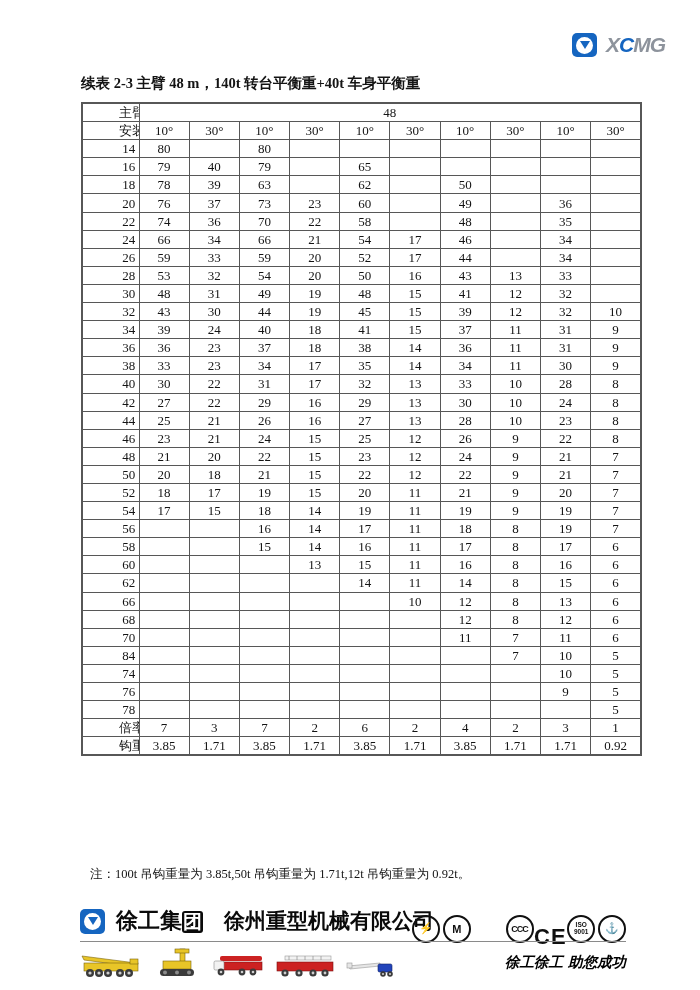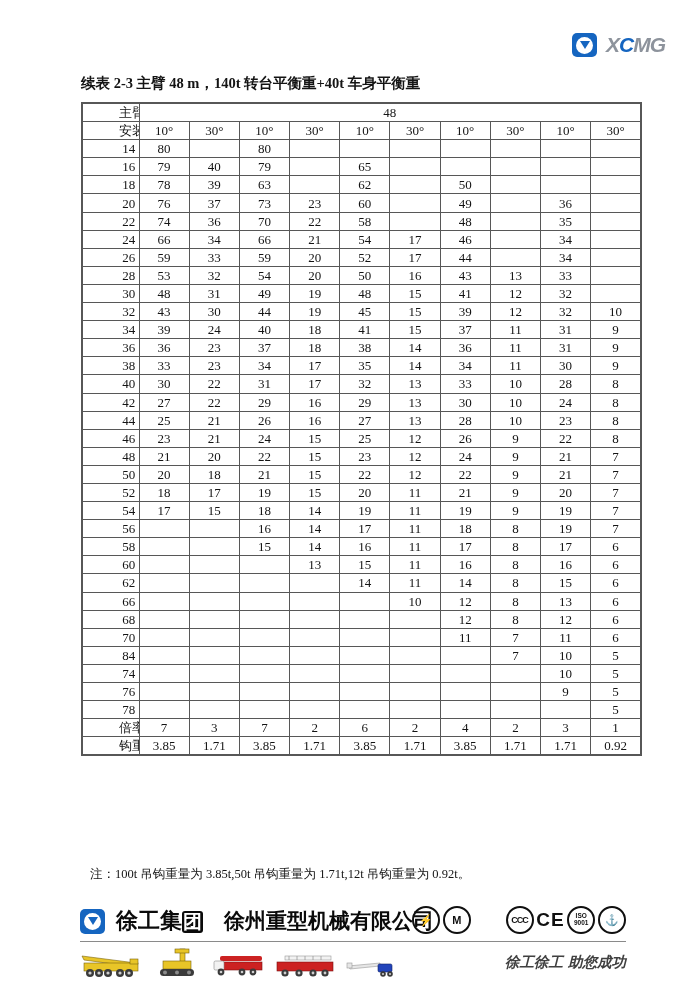--- a/index.html
+++ b/index.html
@@ -31,26 +31,26 @@
   .note{position:absolute;left:73px;top:866px;font-size:12.5px;white-space:nowrap;margin-left:17px;}
   
   .footer-company{position:absolute;left:80px;top:906px;display:flex;align-items:center;gap:11px;}
   .footer-logo-box{width:25px;height:25px;background:#1565c0;border-radius:5px;display:flex;align-items:center;justify-content:center;}
   .group-name{font-family:"Liberation Sans",sans-serif;font-weight:bold;font-size:22px;color:#0a0a0a;letter-spacing:0px;}
   .group-name .boxed{display:inline-block;background:#0a0a0a;color:#fff;border-radius:3px;padding:0 1px;line-height:22px;font-size:19px;}
   .company-name{font-family:"Liberation Sans",sans-serif;font-weight:bold;font-size:21px;color:#0a0a0a;margin-left:10px;}
   .badges{position:absolute;left:412px;top:906px;width:214px;display:flex;align-items:center;justify-content:space-between;}
   .badge{width:28px;height:28px;border:2.5px solid #101010;border-radius:50%;box-sizing:border-box;display:flex;align-items:center;justify-content:center;font-family:"Liberation Sans",sans-serif;font-weight:bold;color:#101010;font-size:11px;text-align:center;}
   .badge.small-text{font-size:6.5px;line-height:1.05;}
-  .badge.no-ring{border:none;font-size:19px;letter-spacing:1px;}
+  .badge.no-ring{border:none;font-size:22px;letter-spacing:1px;margin-top:17px;}
   .badge.oval{border-radius:50%;font-size:9px;letter-spacing:-1px;margin-left:32px;}
   .footer-rule{position:absolute;left:80px;top:941px;width:546px;height:0;border-top:1.5px solid #8a8a8a;}
   .vehicles{position:absolute;left:80px;top:948px;display:flex;align-items:flex-end;gap:11px;}
   .vehicle{display:block;}
-  .slogan{position:absolute;left:430px;top:953px;width:196px;text-align:right;font-family:"DejaVu Serif",serif;font-style:italic;font-weight:bold;font-size:14.5px;color:#404040;}
+  .slogan{position:absolute;left:430px;top:953px;width:196px;text-align:right;font-family:"DejaVu Serif",serif;font-style:italic;font-weight:bold;font-size:14.5px;color:#000000;}
 </style>
 </head>
 <body>
 
 <div class="page">
 
   <div class="xcmg-logo">
     <span class="logo-box">
       <span class="logo-circle">
           <span class="logo-tri"></span>

